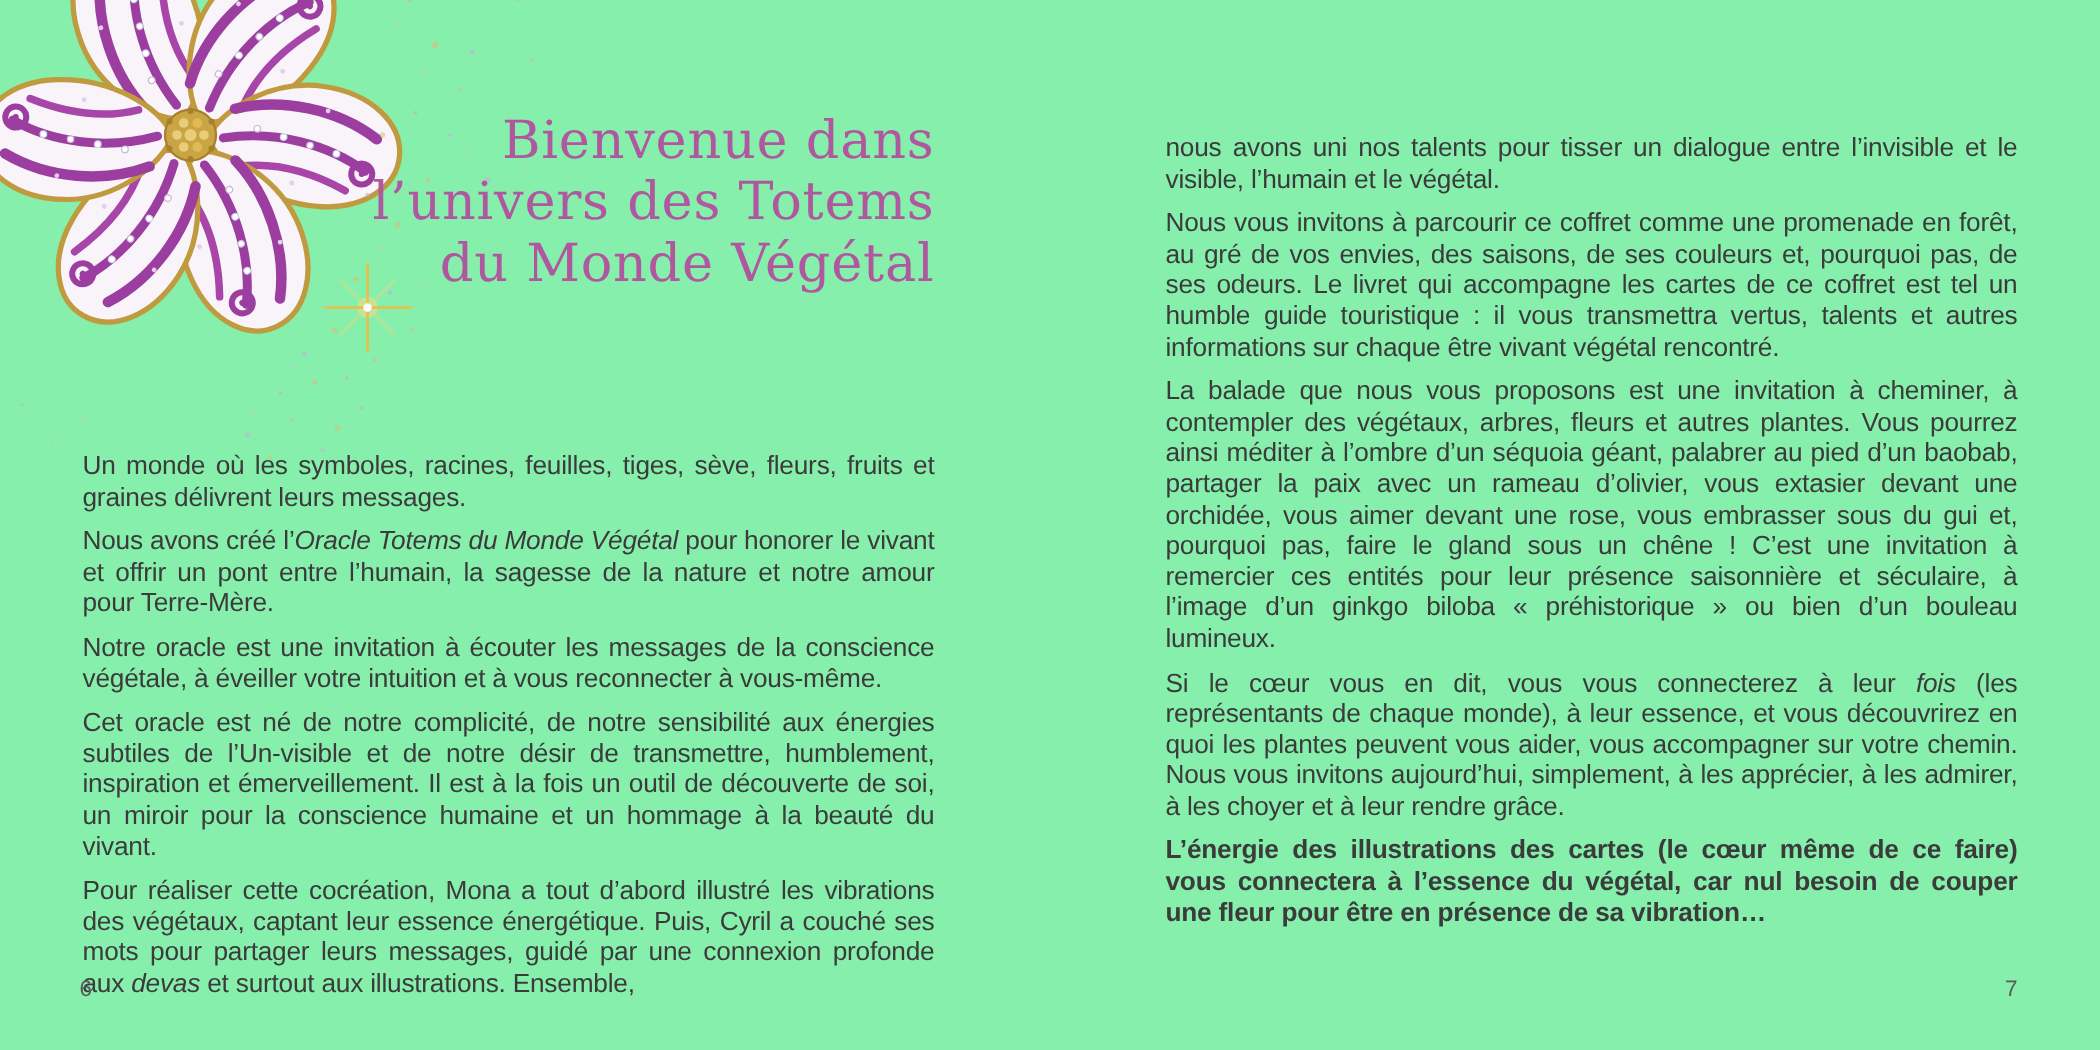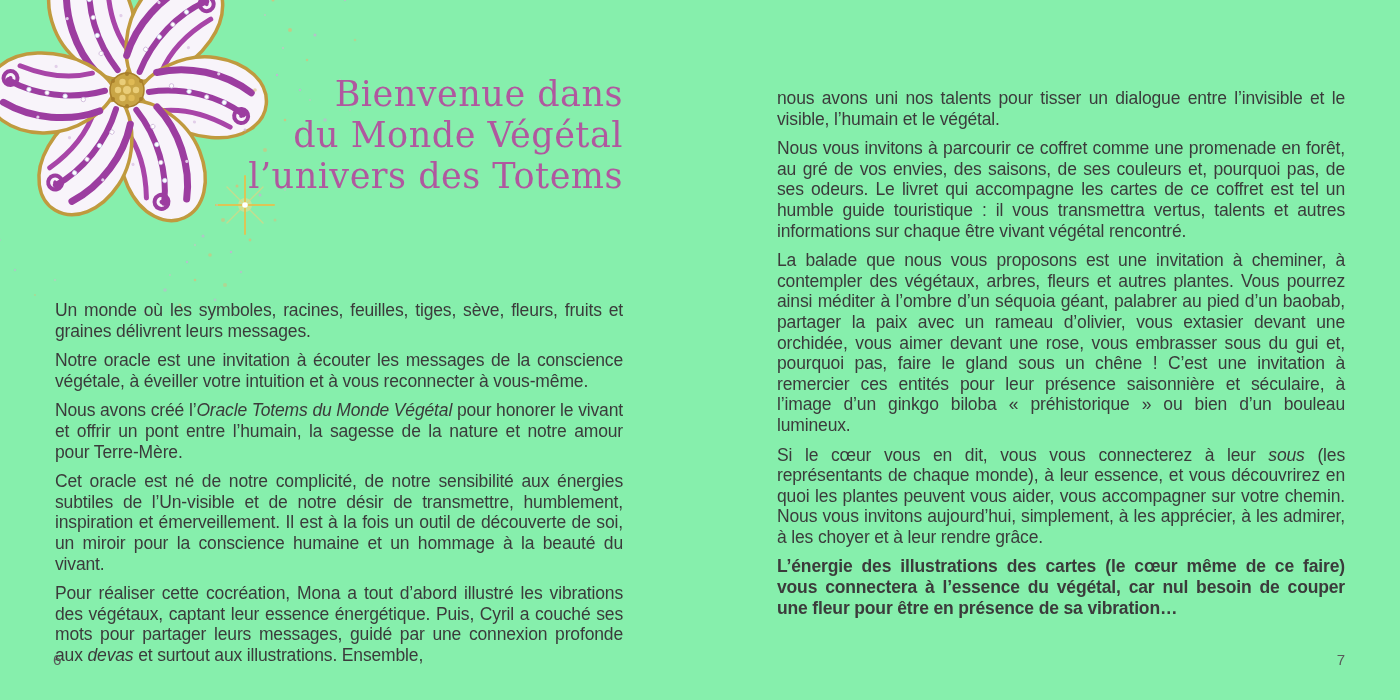--- a/index.html
+++ b/index.html
@@ -178,54 +178,54 @@
         <circle cx="60" cy="330" r="1.2" fill="#c9aed6" opacity="0.5"></circle>
         <circle cx="80" cy="355" r="1" fill="#d8be7a" opacity="0.5"></circle>
         <circle cx="100" cy="340" r="1.3" fill="#c4c4c4" opacity="0.5"></circle>
         <circle cx="45" cy="300" r="1" fill="#c9aed6" opacity="0.5"></circle>
       </g>
     </svg>
   </div>
 
   <div class="title-block">
     <div>Bienvenue dans</div>
+    <div>l’univers des Totems</div>
     <div>du Monde Végétal</div>
-    <div>l’univers des Totems</div>
   </div>
 
   <div class="text-col left">
     <p class="para">
       <span>Un monde où les symboles, racines, feuilles, tiges, sève, fleurs, fruits et graines délivrent leurs messages.</span>
     </p>
     <p class="para">
+      <span>Nous avons créé l’</span><span class="it">Oracle Totems du Monde Végétal</span><span> pour honorer le vivant et offrir un pont entre l’humain, la sagesse de la nature et notre amour pour Terre-Mère.</span>
+    </p>
+    <p class="para">
       <span>Notre oracle est une invitation à écouter les messages de la conscience végétale, à éveiller votre intuition et à vous reconnecter à vous-même.</span>
     </p>
     <p class="para">
-      <span>Nous avons créé l’</span><span class="it">Oracle Totems du Monde Végétal</span><span> pour honorer le vivant et offrir un pont entre l’humain, la sagesse de la nature et notre amour pour Terre-Mère.</span>
-    </p>
-    <p class="para">
       <span>Cet oracle est né de notre complicité, de notre sensibilité aux énergies subtiles de l’Un-visible et de notre désir de transmettre, humblement, inspiration et émerveillement. Il est à la fois un outil de découverte de soi, un miroir pour la conscience humaine et un hommage à la beauté du vivant.</span>
     </p>
     <p class="para">
       <span>Pour réaliser cette cocréation, Mona a tout d’abord illustré les vibrations des végétaux, captant leur essence énergétique. Puis, Cyril a couché ses mots pour partager leurs messages, guidé par une connexion profonde aux </span><span class="it">devas</span><span> et surtout aux illustrations. Ensemble,</span>
     </p>
   </div>
 
   <div class="text-col right">
     <p class="para">
       <span>nous avons uni nos talents pour tisser un dialogue entre l’invisible et le visible, l’humain et le végétal.</span>
     </p>
     <p class="para">
       <span>Nous vous invitons à parcourir ce coffret comme une promenade en forêt, au gré de vos envies, des saisons, de ses couleurs et, pourquoi pas, de ses odeurs. Le livret qui accompagne les cartes de ce coffret est tel un humble guide touristique : il vous transmettra vertus, talents et autres informations sur chaque être vivant végétal rencontré.</span>
     </p>
     <p class="para">
       <span>La balade que nous vous proposons est une invitation à cheminer, à contempler des végétaux, arbres, fleurs et autres plantes. Vous pourrez ainsi méditer à l’ombre d’un séquoia géant, palabrer au pied d’un baobab, partager la paix avec un rameau d’olivier, vous extasier devant une orchidée, vous aimer devant une rose, vous embrasser sous du gui et, pourquoi pas, faire le gland sous un chêne ! C’est une invitation à remercier ces entités pour leur présence saisonnière et séculaire, à l’image d’un ginkgo biloba « préhistorique » ou bien d’un bouleau lumineux.</span>
     </p>
     <p class="para">
-      <span>Si le cœur vous en dit, vous vous connecterez à leur </span><span class="it">sous</span><span> (les représentants de chaque monde), à leur essence, et vous découvrirez en quoi les plantes peuvent vous aider, vous accompagner sur votre chemin. Nous vous invitons aujourd’hui, simplement, à les apprécier, à les admirer, à les choyer et à leur rendre grâce.</span>
+      <span>Si le cœur vous en dit, vous vous connecterez à leur </span><span class="it">fois</span><span> (les représentants de chaque monde), à leur essence, et vous découvrirez en quoi les plantes peuvent vous aider, vous accompagner sur votre chemin. Nous vous invitons aujourd’hui, simplement, à les apprécier, à les admirer, à les choyer et à leur rendre grâce.</span>
     </p>
     <p class="para bold">
       <span>L’énergie des illustrations des cartes (le cœur même de ce faire) vous connectera à l’essence du végétal, car nul besoin de couper une fleur pour être en présence de sa vibration…</span>
     </p>
   </div>
 
   <div class="folio left">6</div>
   <div class="folio right">7</div>
 
 </div>

